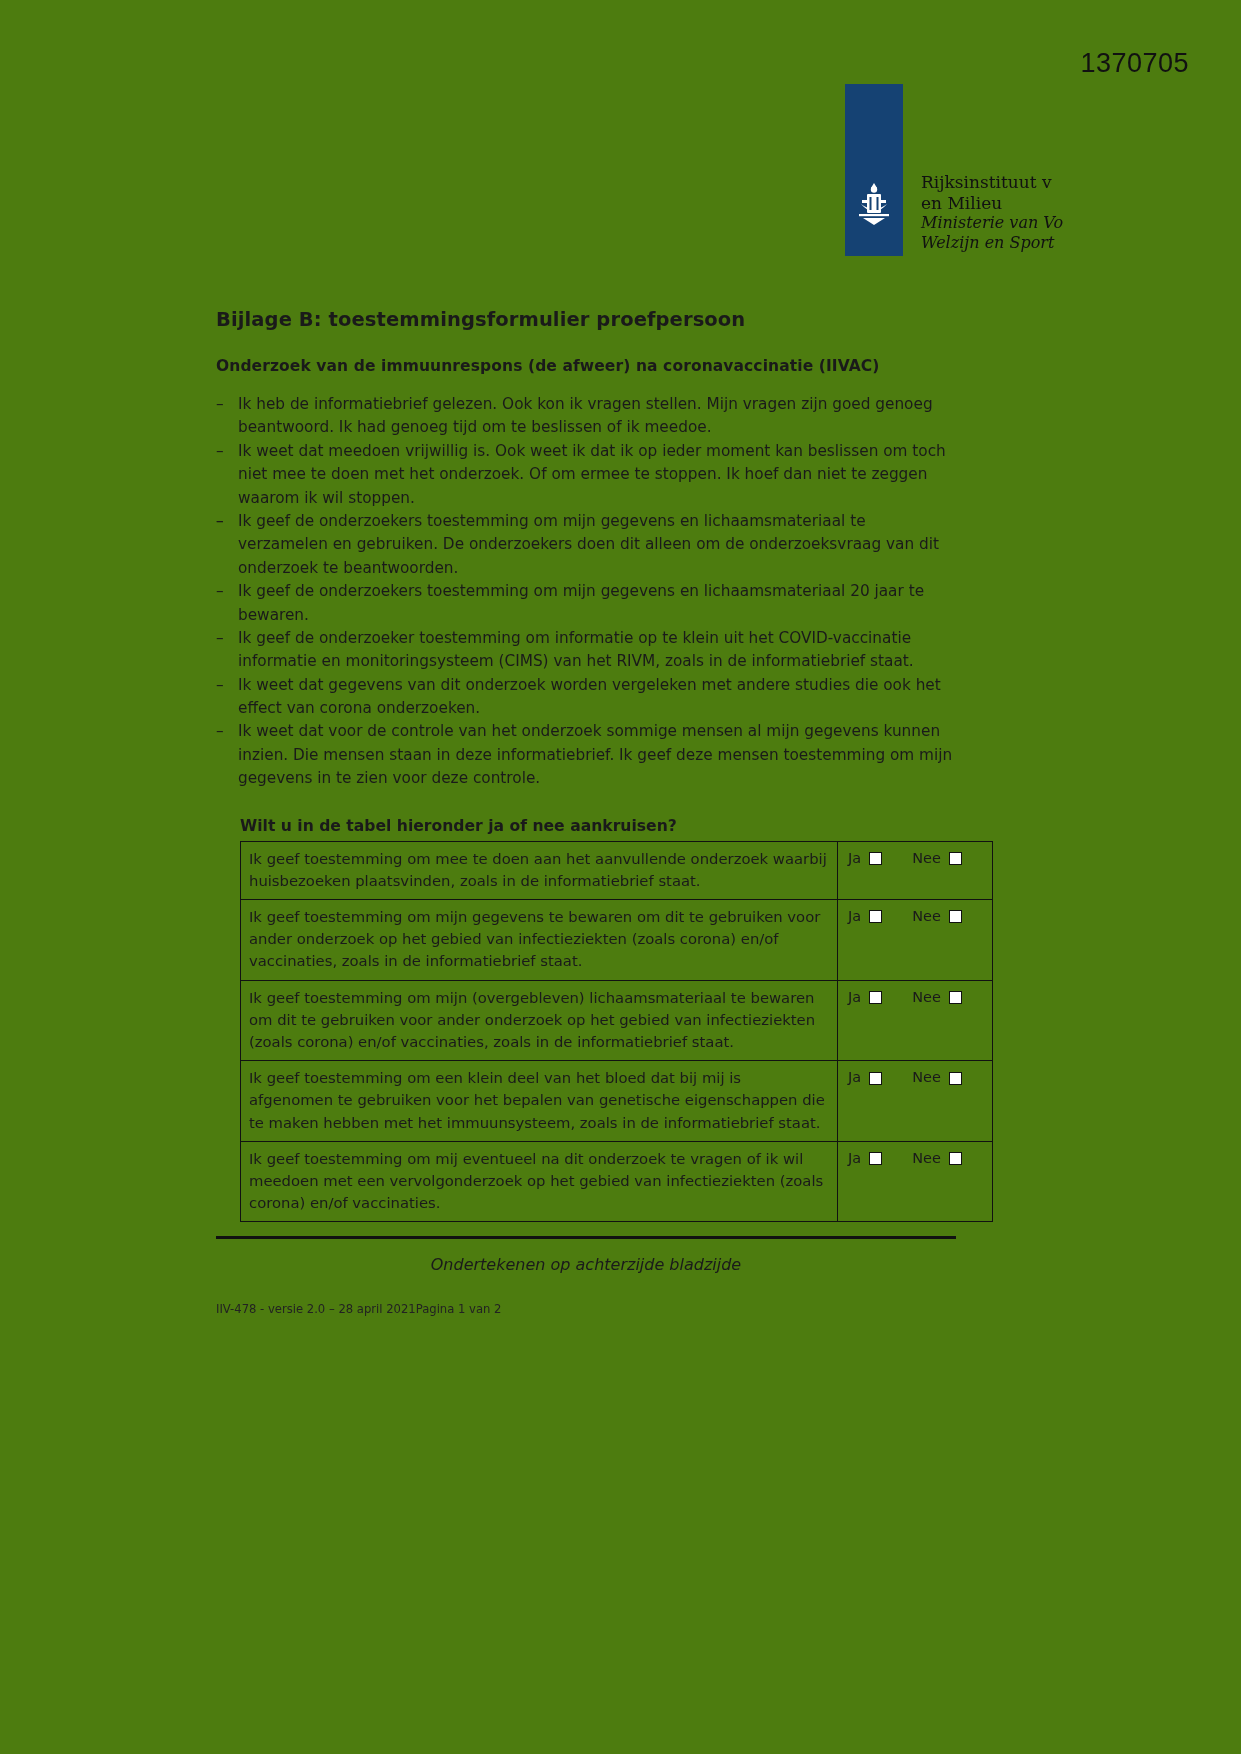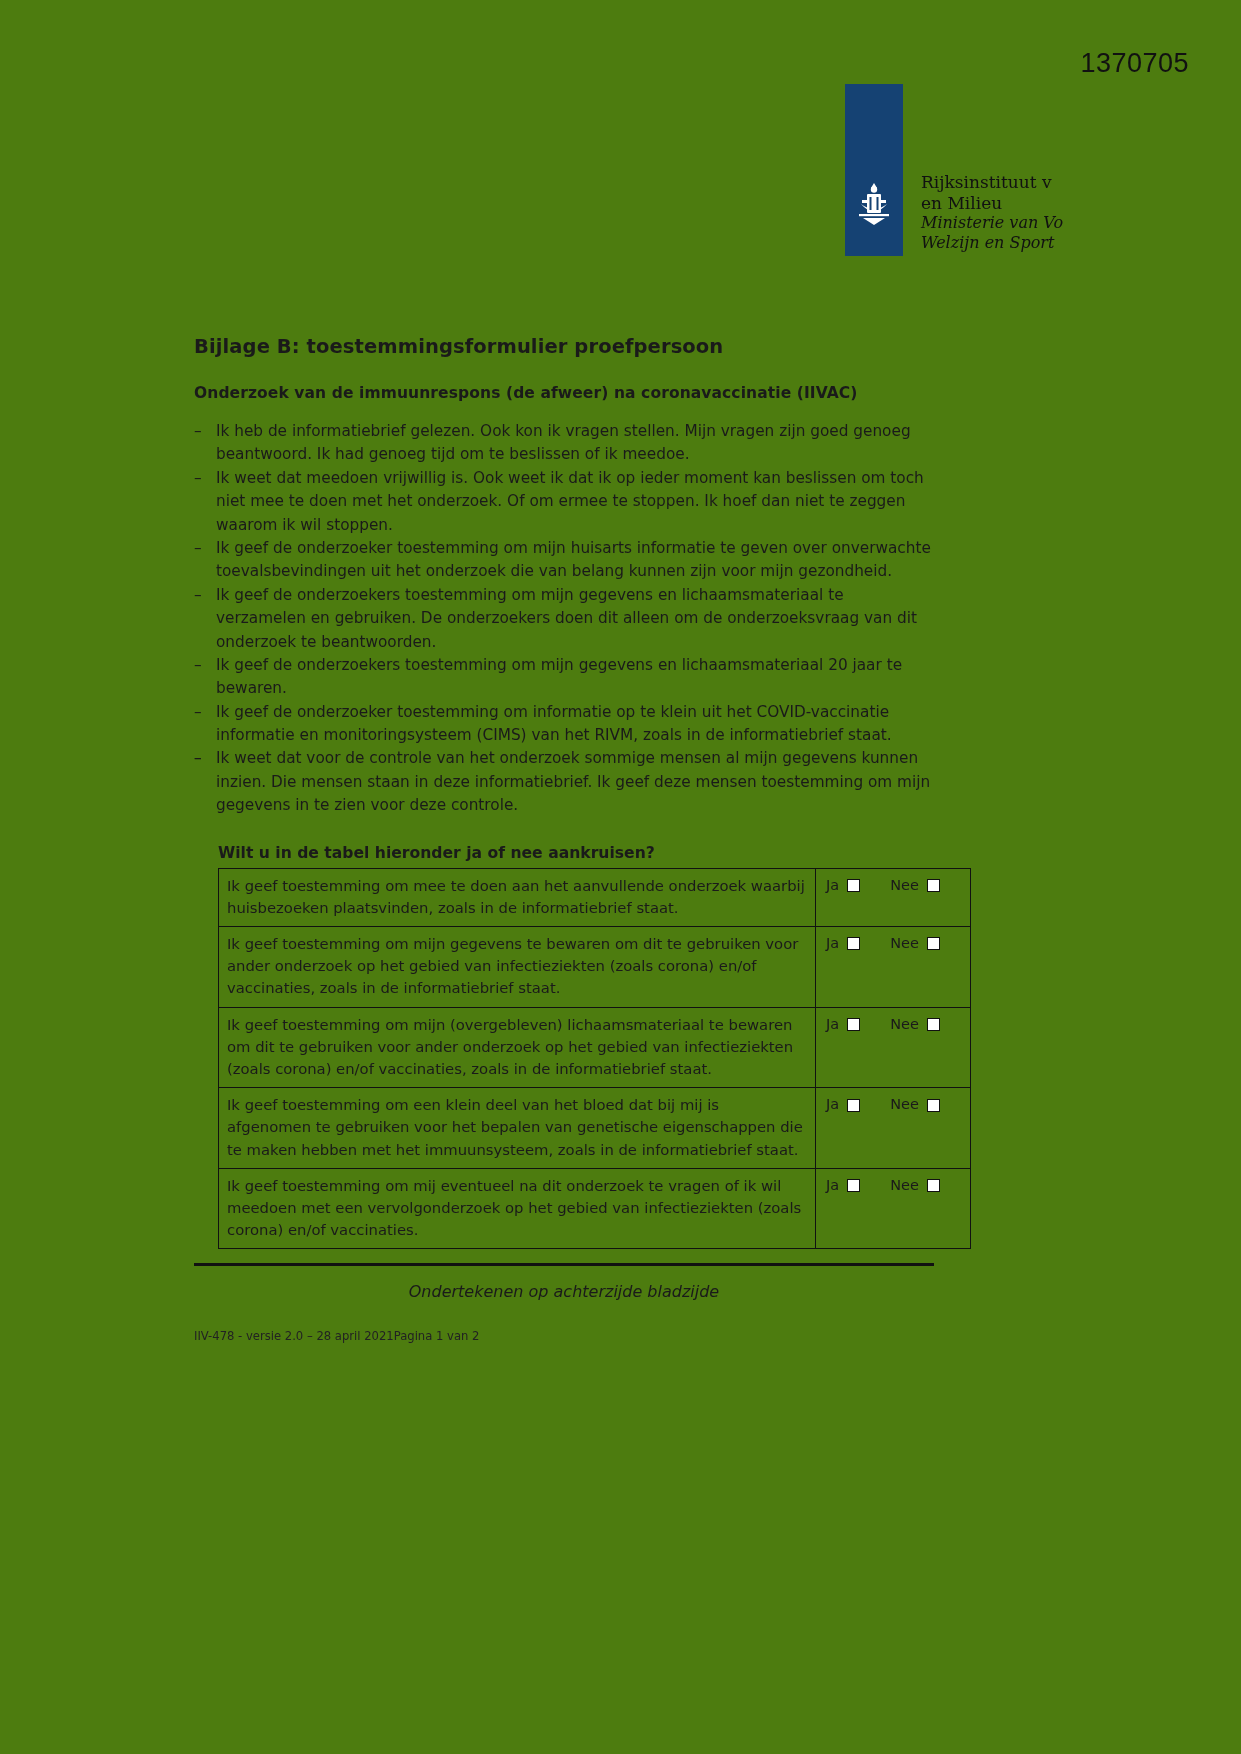--- a/index.html
+++ b/index.html
@@ -64,24 +64,23 @@
     font-size: 17px;
   }
   .logo-text .l3, .logo-text .l4 {
     font-family: "DejaVu Serif", serif;
     font-style: italic;
     font-size: 16px;
   }
   
   .content {
     position: absolute;
-    left: 194px;
+    left: 216px;
     top: 308px;
     width: 740px;
-    margin-top: 27px;
   }
   h1.title {
     font-family: "DejaVu Sans", sans-serif;
     font-size: 19.5px;
     font-weight: bold;
     margin: 0 0 26px 0;
     letter-spacing: 0.1px;
   }
   h2.subtitle {
     font-family: "DejaVu Sans", sans-serif;
@@ -208,25 +207,25 @@
   </div>
 
   <div class="content">
 
     <h1 class="title">Bijlage B: toestemmingsformulier proefpersoon</h1>
     <h2 class="subtitle">Onderzoek van de immuunrespons (de afweer) na coronavaccinatie (IIVAC)</h2>
 
     <ul class="statements">
       <li><span class="dash">–</span><span>Ik heb de informatiebrief gelezen. Ook kon ik vragen stellen. Mijn vragen zijn goed genoeg beantwoord. Ik had genoeg tijd om te beslissen of ik meedoe.</span></li>
       <li><span class="dash">–</span><span>Ik weet dat meedoen vrijwillig is. Ook weet ik dat ik op ieder moment kan beslissen om toch niet mee te doen met het onderzoek. Of om ermee te stoppen. Ik hoef dan niet te zeggen waarom ik wil stoppen.</span></li>
-      <li><span class="dash">–</span><span>Ik geef de onderzoeker toestemming om mijn huisarts informatie te geven over onverwachte toevalsbevindingen uit het onderzoek die van belang kunnen zijn voor mijn gezondheid.</span></li>
+      <li><span class="dash">–</span></li>
       <li><span class="dash">–</span><span>Ik geef de onderzoekers toestemming om mijn gegevens en lichaamsmateriaal te verzamelen en gebruiken. De onderzoekers doen dit alleen om de onderzoeksvraag van dit onderzoek te beantwoorden.</span></li>
       <li><span class="dash">–</span><span>Ik geef de onderzoekers toestemming om mijn gegevens en lichaamsmateriaal 20 jaar te bewaren.</span></li>
       <li><span class="dash">–</span><span>Ik geef de onderzoeker toestemming om informatie op te klein uit het COVID-vaccinatie informatie en monitoringsysteem (CIMS) van het RIVM, zoals in de informatiebrief staat.</span></li>
-      <li><span class="dash">–</span></li>
+      <li><span class="dash">–</span><span>Ik weet dat gegevens van dit onderzoek worden vergeleken met andere studies die ook het effect van corona onderzoeken.</span></li>
       <li><span class="dash">–</span><span>Ik weet dat voor de controle van het onderzoek sommige mensen al mijn gegevens kunnen inzien. Die mensen staan in deze informatiebrief. Ik geef deze mensen toestemming om mijn gegevens in te zien voor deze controle.</span></li>
     </ul>
 
     <div class="question">Wilt u in de tabel hieronder ja of nee aankruisen?</div>
 
     <table class="consent">
       <tbody>
         <tr>
           <td class="stmt">Ik geef toestemming om mee te doen aan het aanvullende onderzoek waarbij huisbezoeken plaatsvinden, zoals in de informatiebrief staat.</td>
           <td class="opt">

